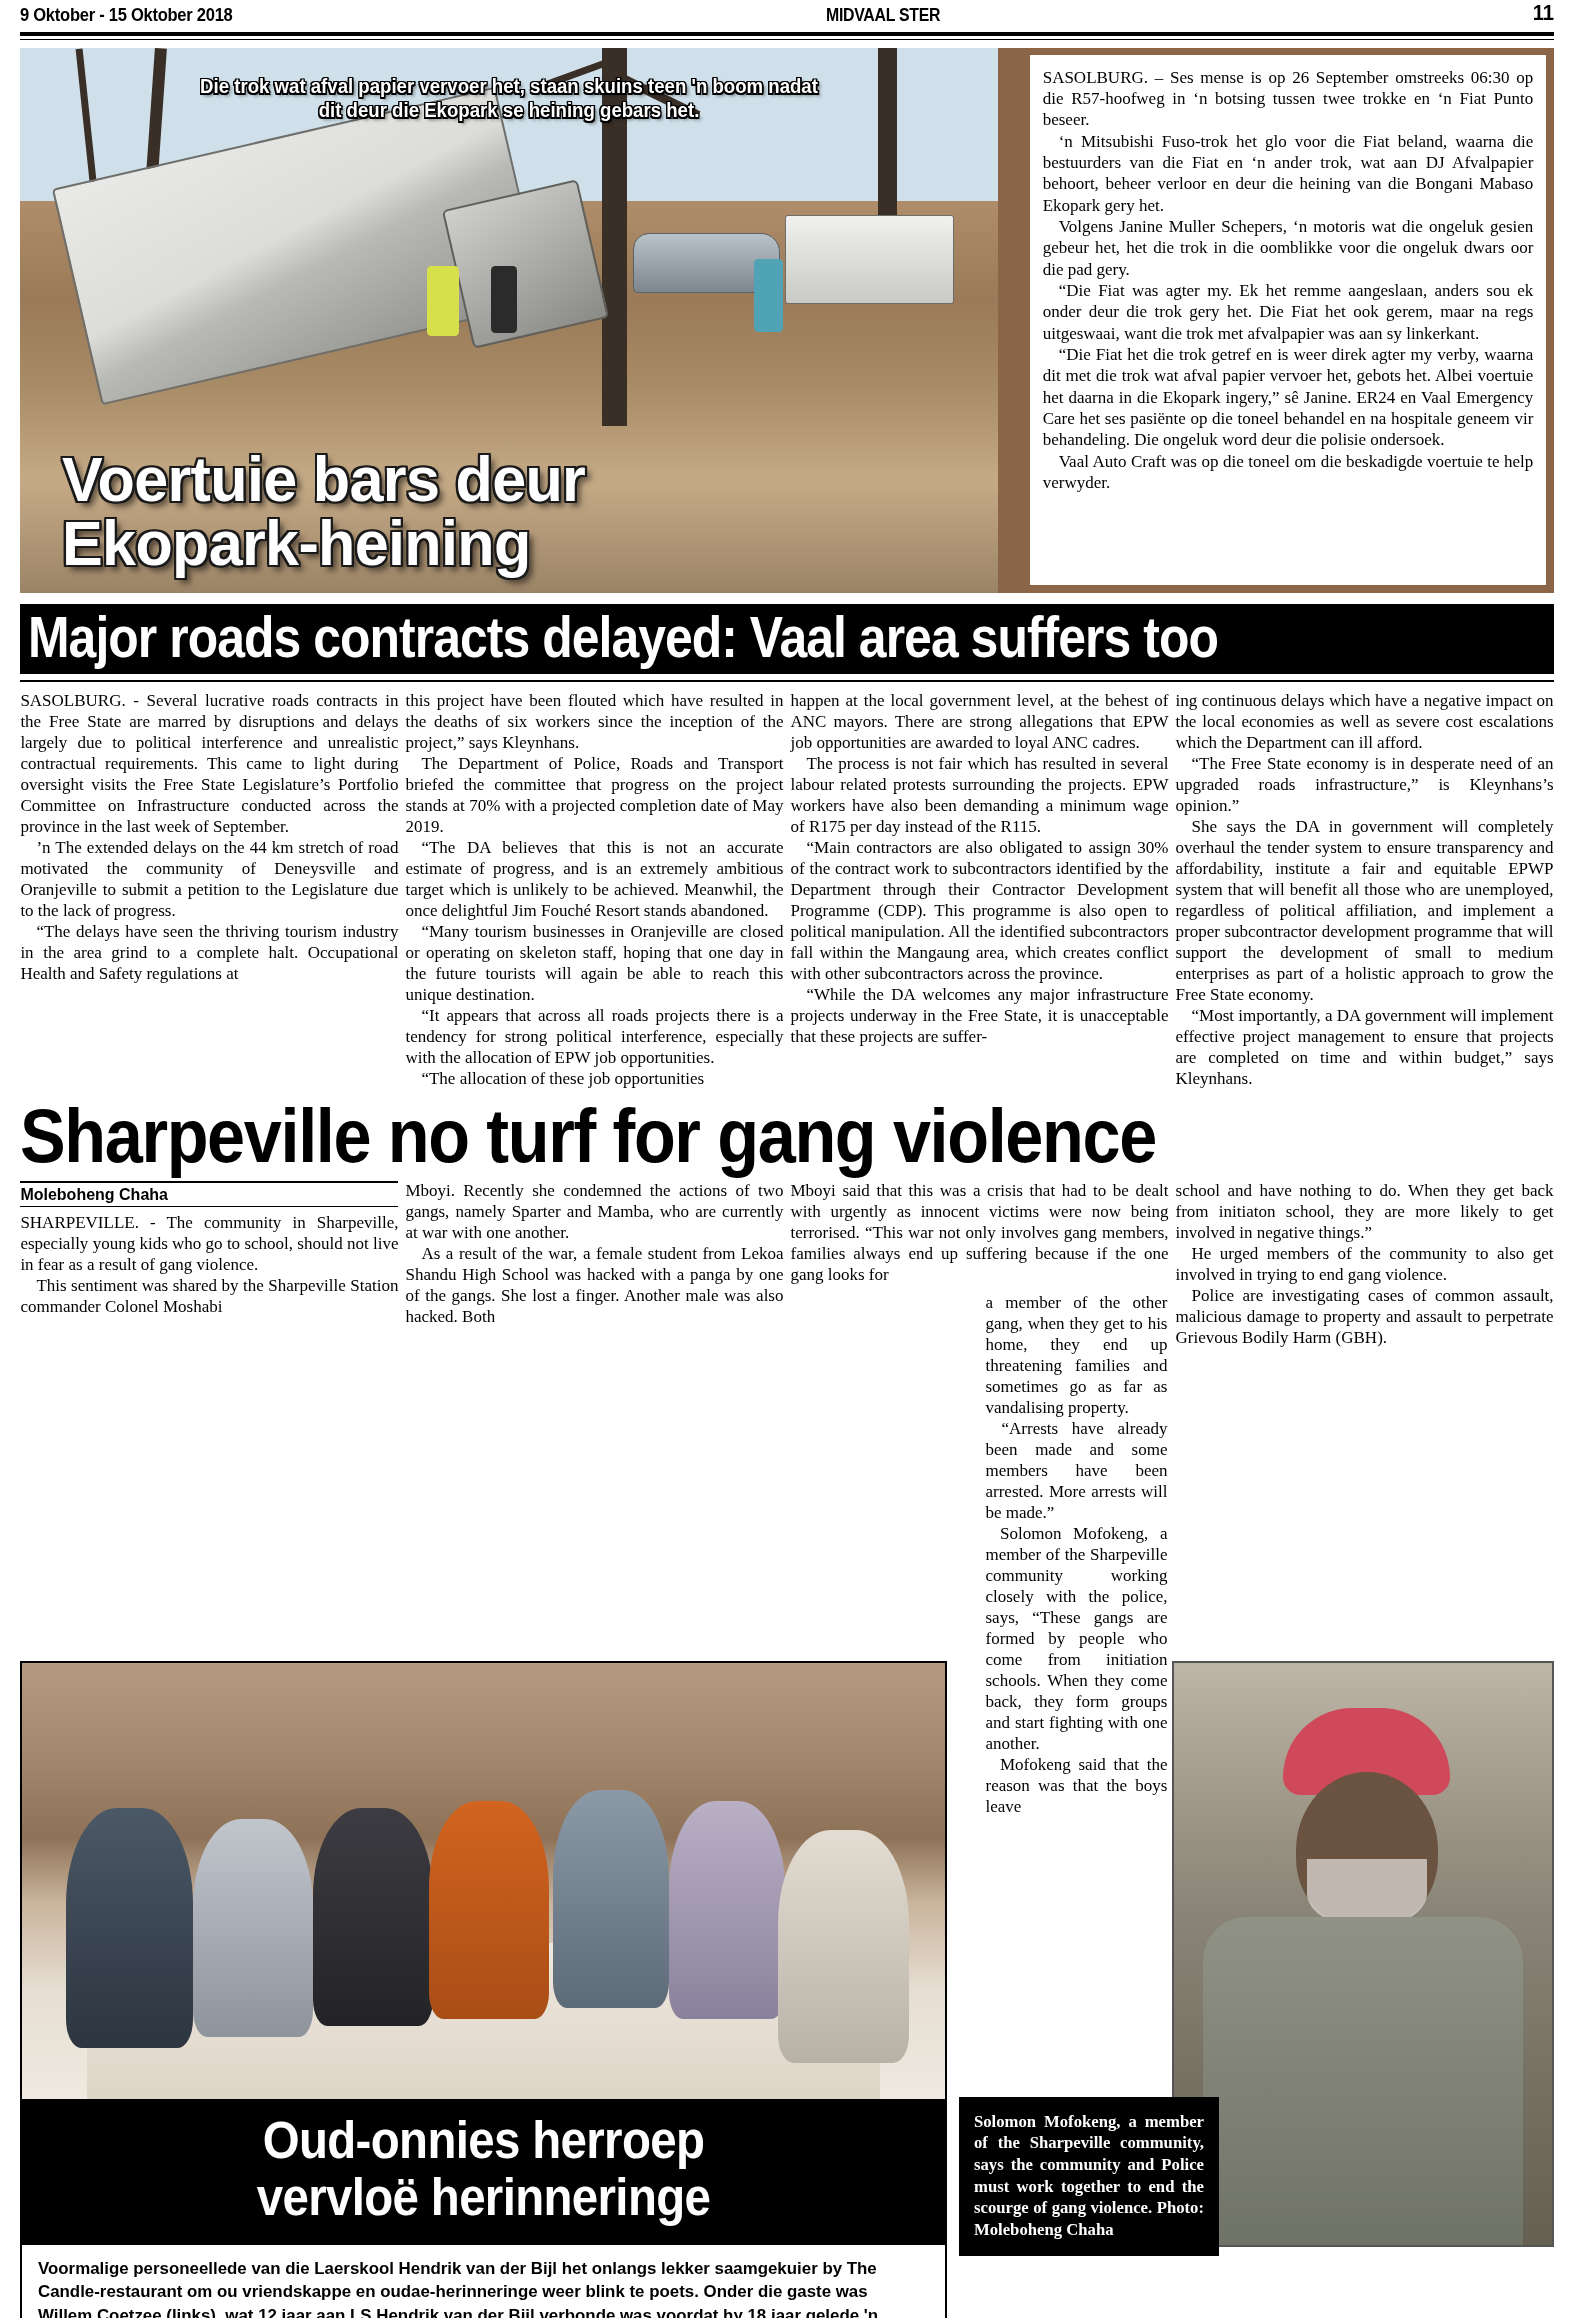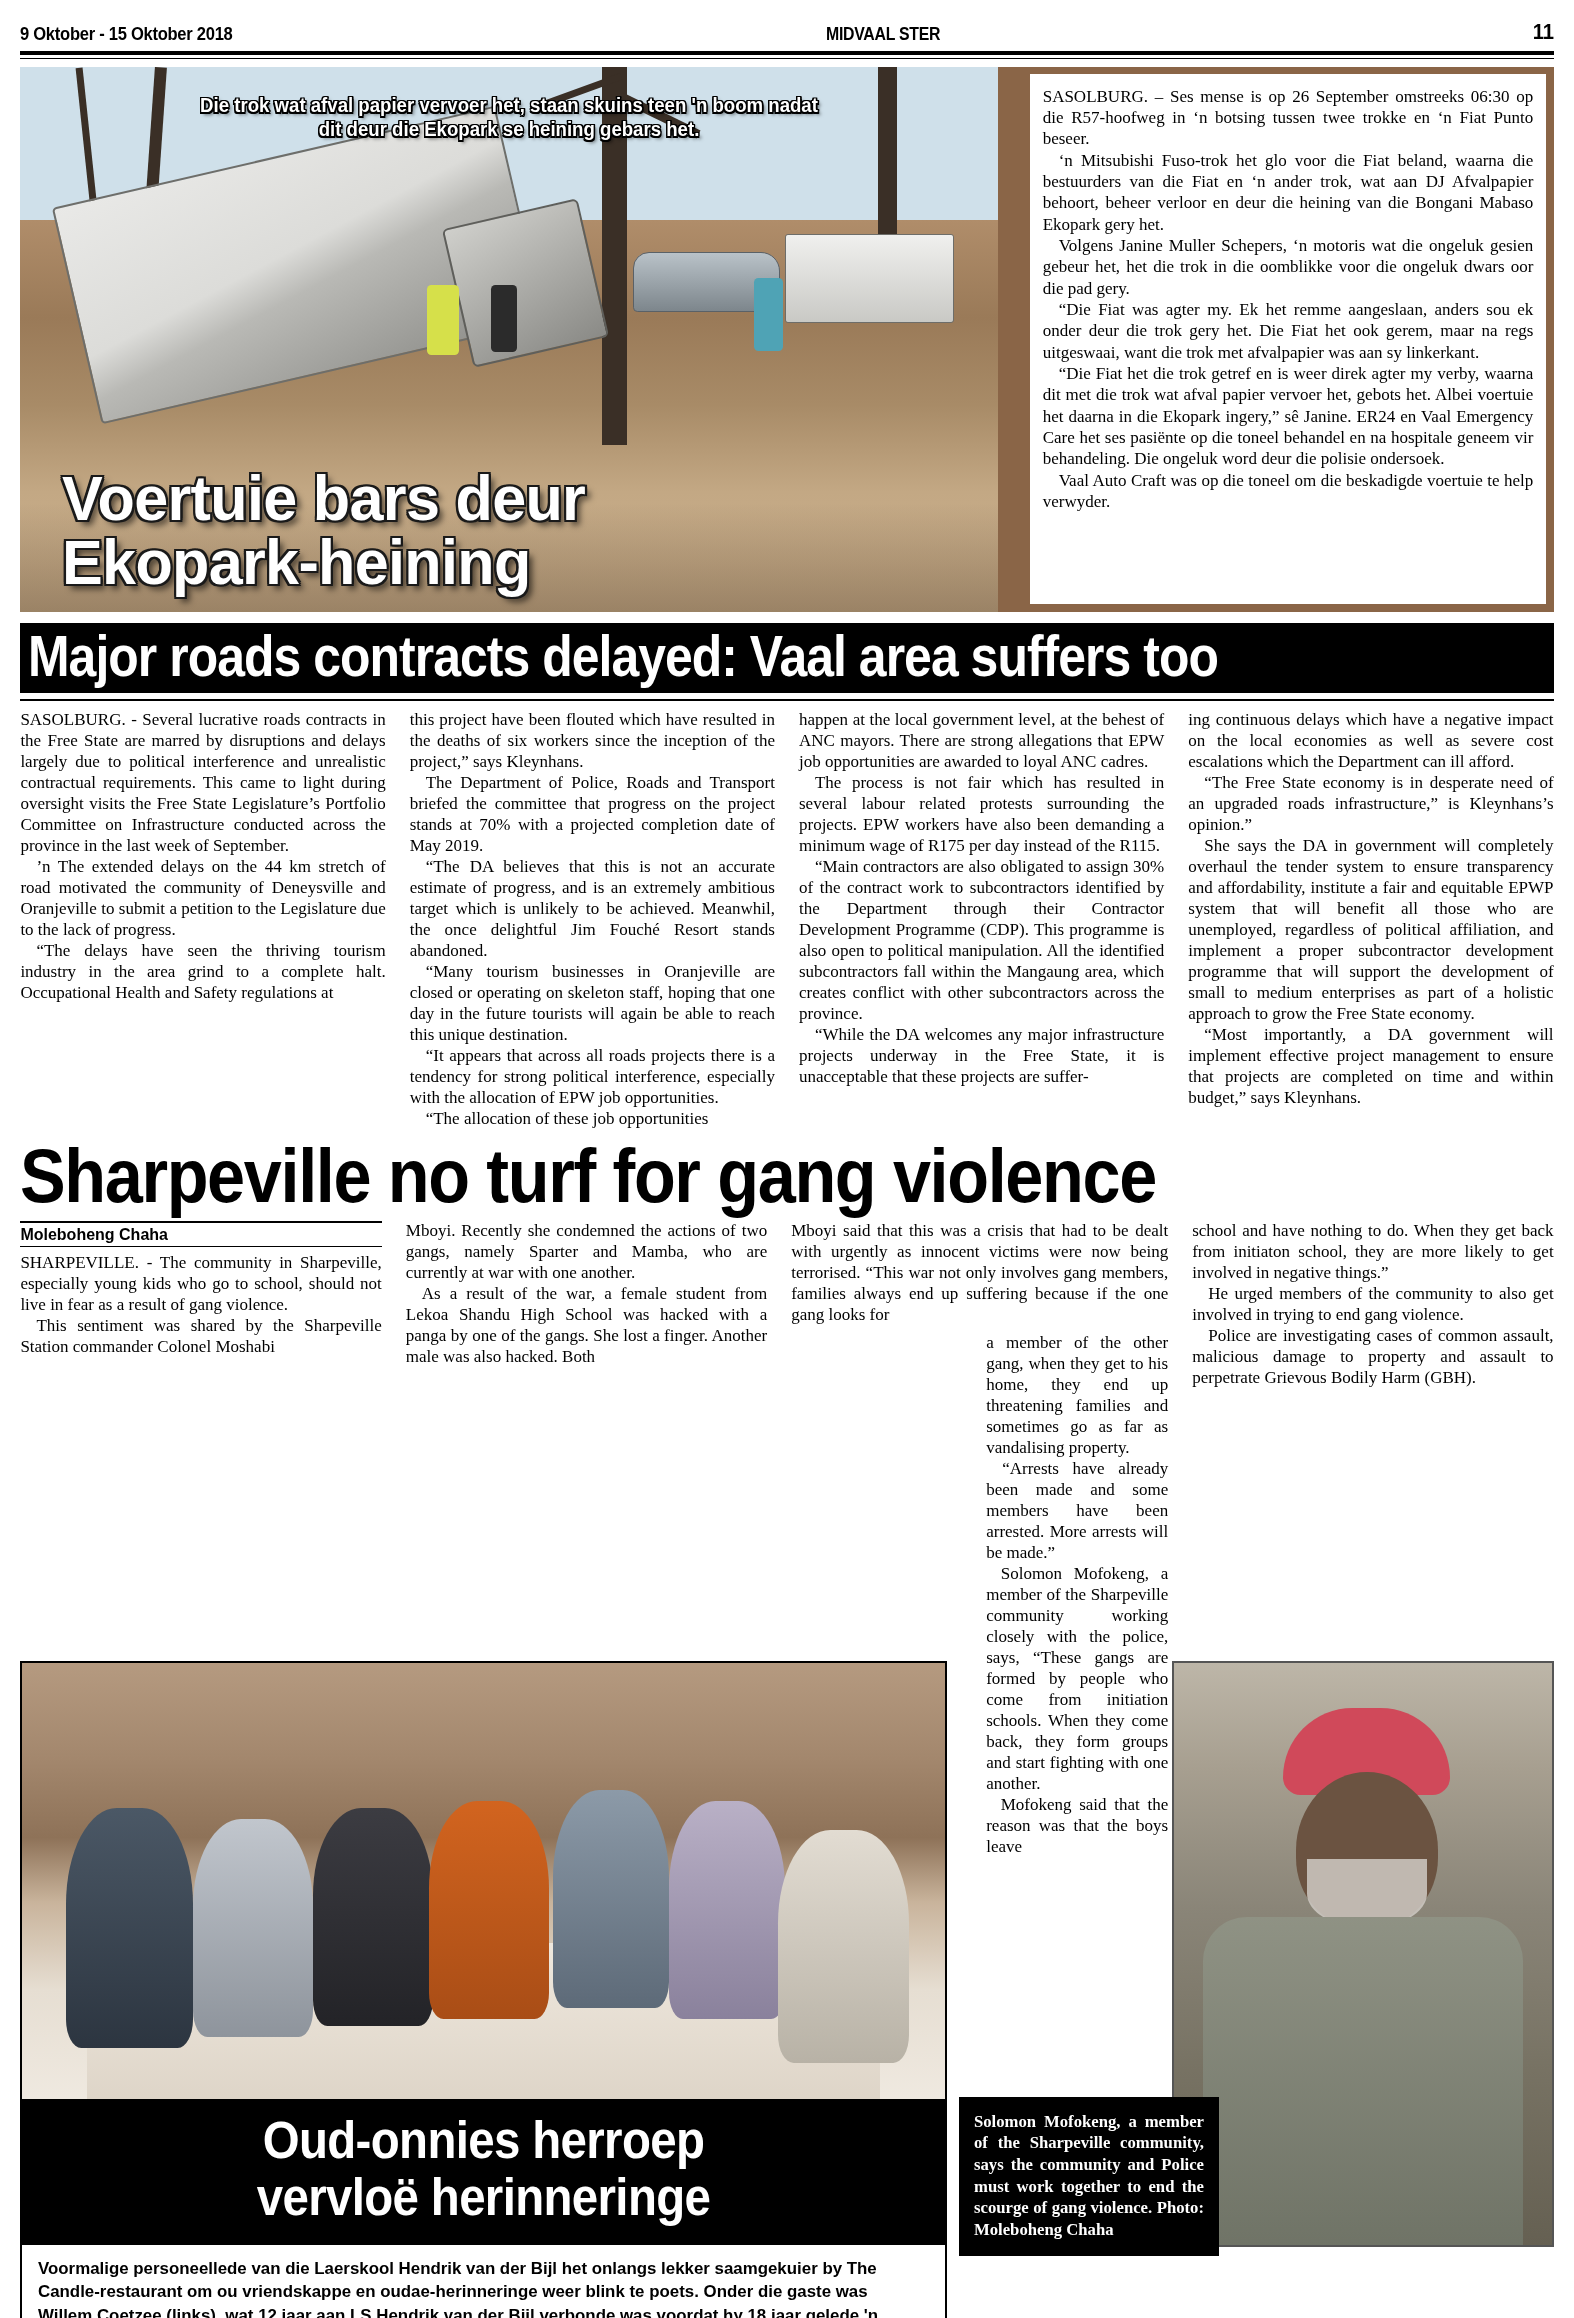--- a/index.html
+++ b/index.html
@@ -8,21 +8,21 @@
     font-family:"Liberation Serif",serif;
     color:#000;
     -webkit-font-smoothing:antialiased;
     position:relative;
     overflow:hidden;
   }
   .page{position:absolute;inset:0;padding:0 20.4px;box-sizing:border-box;}
 
   
   .masthead{display:flex;align-items:flex-end;justify-content:space-between;
-    padding-top:19px;padding-bottom:2.9px;}
+    padding-bottom:2.9px;}
   .mh-date,.mh-title,.mh-page{
     font-family:"Liberation Sans",sans-serif;font-weight:bold;
     font-size:18px;letter-spacing:-0.3px;transform:scaleX(.92);transform-origin:left bottom;}
   .mh-title{transform:scaleX(.88);}
   .mh-page{font-size:22px;transform-origin:right bottom;}
   .mh-rule{height:3.6px;background:#000;margin-top:3.6px;}
   .mh-rule2{height:1.5px;background:#000;margin-top:2.9px;}
 
   
   .feature{margin-top:7.3px;display:flex;height:545px;border:0;}
@@ -83,21 +83,21 @@
   }
   .rule-thin{height:2.2px;background:#000;margin-top:5.8px;}
 
   .bigheadline{
     margin:10.2px 0 0 0;font-family:"Liberation Sans",sans-serif;font-weight:bold;
     font-size:76px;line-height:.95;letter-spacing:-1.5px;color:#000;
     transform:scaleX(.9);transform-origin:left center;white-space:nowrap;
   }
 
   
-  .cols{display:flex;gap:24px;margin-top:8.7px;}
+  .cols{display:flex;gap:7px;margin-top:8.7px;}
   .col{width:381px;}
   .col p{margin:0;font-size:17px;line-height:1.235;text-align:justify;}
   .col p+p{text-indent:16px;}
   .col p.noindent+p{text-indent:16px;}
 
   .byline{border-top:2.2px solid #000;border-bottom:1.5px solid #000;
     font-family:"Liberation Sans",sans-serif;font-weight:bold;font-size:16px;
     padding:2.9px 0 2.9px 0;margin-bottom:5.1px;}
 
   

